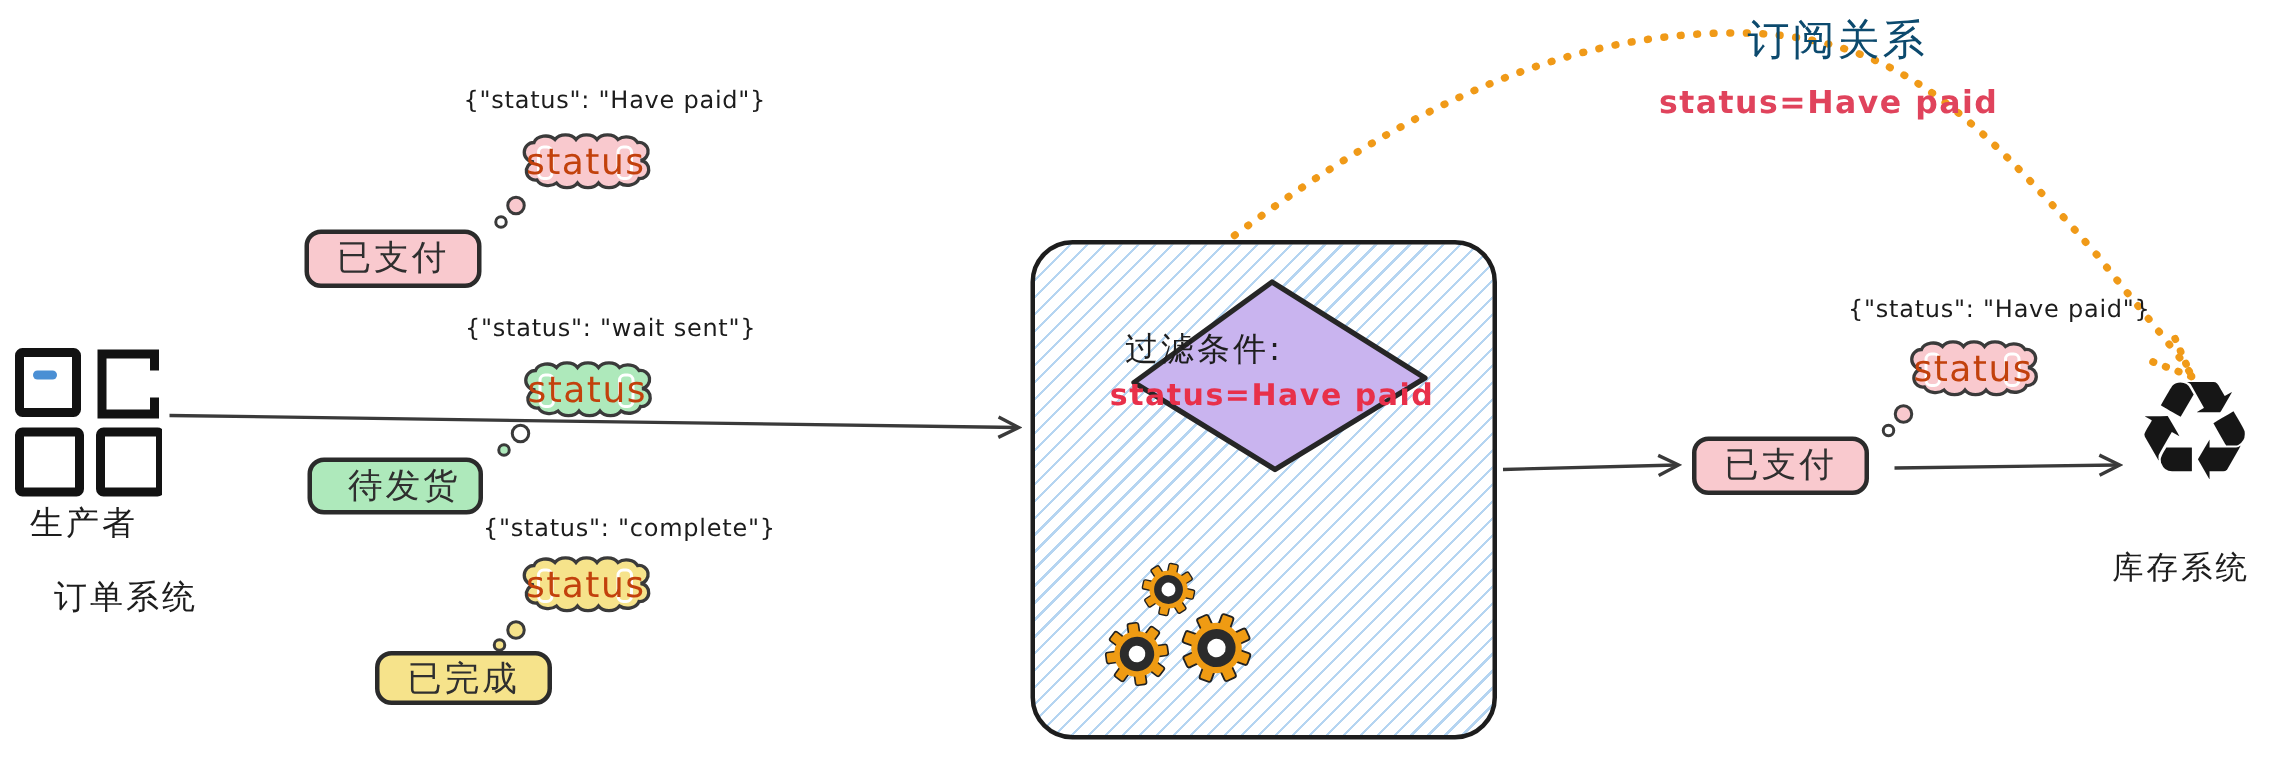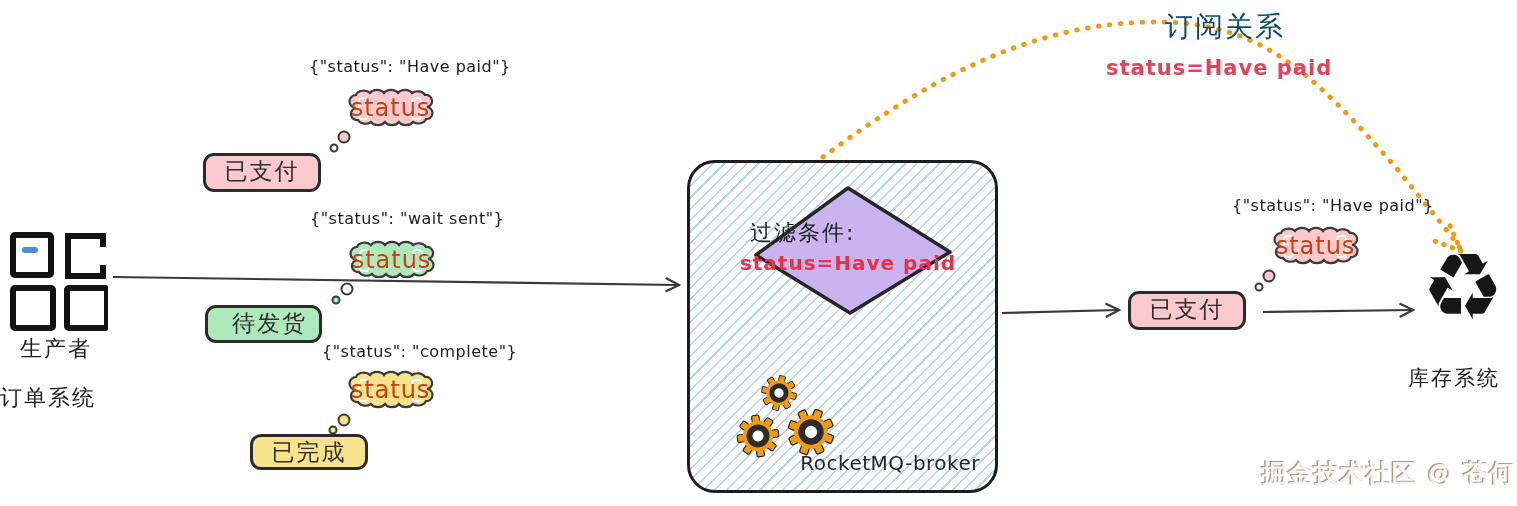--- a/index.html
+++ b/index.html
@@ -102,21 +102,21 @@
   </svg>
 
   <svg class="abs" style="left:8px;top:230px;z-index:5" width="100" height="102" viewBox="0 0 100 102">
     <rect x="5" y="5" width="38" height="40" rx="2" fill="none" stroke="#121212" stroke-width="6"></rect>
     <rect x="14" y="17" width="16" height="6" rx="3" fill="#4a8fd4"></rect>
     <path d="M95,17 L95,6 L60,6 L60,46 L95,46 L95,35" fill="none" stroke="#121212" stroke-width="6"></path>
     <rect x="5" y="58" width="40" height="40" rx="2" fill="none" stroke="#121212" stroke-width="6"></rect>
     <rect x="59" y="58" width="40" height="40" rx="2" fill="none" stroke="#121212" stroke-width="6"></rect>
   </svg>
   <div class="cn-label" style="left:0;top:334px;width:112px;text-align:center;">生产者</div>
-  <div class="cn-label" style="left:0;top:383px;width:112px;">订单系统</div>
+  <div class="cn-label" style="left:0;top:383px;width:112px;text-align:center;padding-left:28px;">订单系统</div>
 
   <div class="pill pink" style="left:203px;top:153px;width:118px;height:39px;">
     <span>已支付</span>
   </div>
   <div class="pill green" style="left:205px;top:305px;width:117px;height:38px;">
     <span>待发货</span>
   </div>
   <div class="pill yellow" style="left:202px;top:434px;width:118px;height:36px;margin-left:48px;">
     <span>已完成</span>
   </div>
@@ -168,21 +168,20 @@
           <circle r="7.5" fill="#ffffff"></circle>
         </g>
       </defs>
       <polygon points="158,25 260,89 160,150 66,92" fill="#c9b4ef" stroke="#262626" stroke-width="3.5" stroke-linejoin="round"></polygon>
       <use href="#gearProto" transform="translate(89,230) scale(0.62) rotate(12)"></use>
       <use href="#gearProto" transform="translate(68,273) scale(0.74) rotate(-8)"></use>
       <use href="#gearProto" transform="translate(121,269) scale(0.82) rotate(20)"></use>
     </svg>
     <div class="filter-title">过滤条件:</div>
     <div class="filter-expr">status=Have paid</div>
-    <div class="broker-name">RocketMQ-broker</div>
   </div>
 
   <div class="pill pink" style="left:1128px;top:291px;width:118px;height:39px;">
     <span>已支付</span>
   </div>
   <div class="cloud" style="left:1272px;top:223px;">
     <svg width="87" height="46" viewBox="0 0 87 46">
       <path d="M9,10 a8,6 0 0 1 14,-2 a8,6 0 0 1 14,0 a8,6 0 0 1 14,0 a8,6 0 0 1 14,0 a8,6 0 0 1 13,2 a6,6 0 0 1 2,12 a6,6 0 0 1 -1,12 a8,6 0 0 1 -13,3 a8,6 0 0 1 -14,0 a8,6 0 0 1 -14,0 a8,6 0 0 1 -14,0 a8,6 0 0 1 -13,-2 a6,6 0 0 1 -2,-12 a6,6 0 0 1 0,-13 z" fill="#f9c9ce" stroke="#3a3a3a" stroke-width="2.2"></path>
       <rect x="12" y="13" width="9" height="21" rx="3.5" fill="none" stroke="#ffffff" stroke-width="2"></rect>
       <rect x="65" y="13" width="9" height="21" rx="3.5" fill="none" stroke="#ffffff" stroke-width="2"></rect>
@@ -190,15 +189,14 @@
     <span class="cloud-label">status</span>
   </div>
   <div class="annotation" style="left:1232px;top:196px;">{"status": "Have paid"}</div>
 
   <div class="recycle">♻</div>
   <div class="cn-label" style="left:1408px;top:364px;width:110px;text-align:left;font-size:21px;">库存系统</div>
 
   <div class="subscription-label">订阅关系</div>
   <div class="subscription-expr">status=Have paid</div>
 
-  <div class="watermark">掘金技术社区 @ 苍何</div>
 
 </div>
 
 </body></html>

